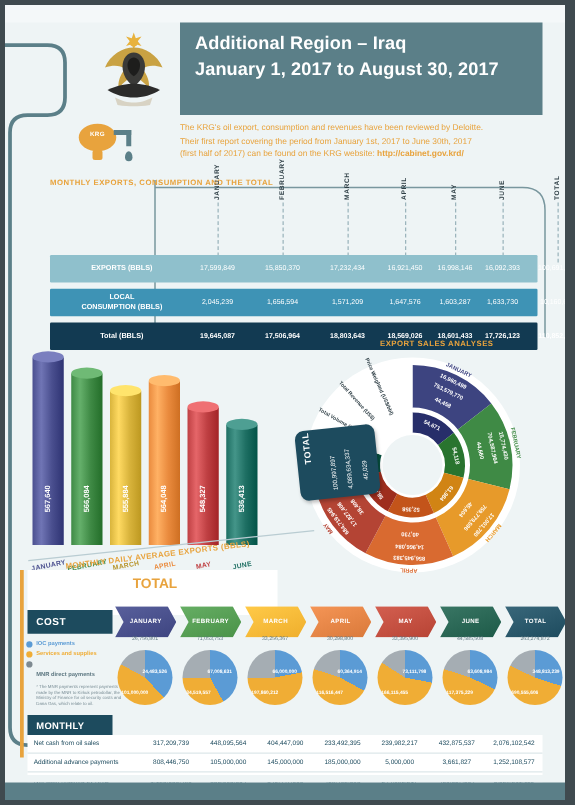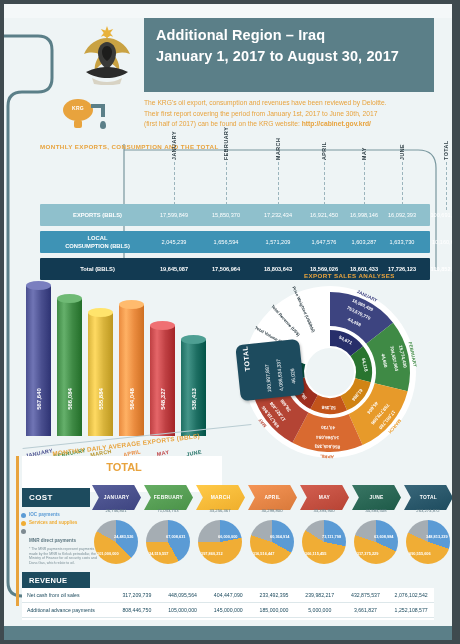--- a/index.html
+++ b/index.html
@@ -446,21 +446,21 @@
       <div class="pie" style="left: 350px; background: conic-gradient(rgb(91, 155, 213) 0deg, rgb(91, 155, 213) 115.2deg, rgb(240, 173, 53) 115.2deg, rgb(240, 173, 53) 288deg, rgb(165, 173, 179) 288deg, rgb(165, 173, 179) 360deg);"></div>
       <div class="pie-lbl" style="left: 370px; top: 530px;">63,608,984</div>
       <div class="pie-lbl" style="left: 353px; top: 547px;">117,375,229</div>
       <div class="pie-tot" style="left: 397px;">263,274,872</div>
       <div class="pie" style="left: 402px; background: conic-gradient(rgb(91, 155, 213) 0deg, rgb(91, 155, 213) 108deg, rgb(240, 173, 53) 108deg, rgb(240, 173, 53) 295.2deg, rgb(165, 173, 179) 295.2deg, rgb(165, 173, 179) 360deg);"></div>
       <div class="pie-lbl" style="left: 422px; top: 530px;">348,813,239</div>
       <div class="pie-lbl" style="left: 405px; top: 547px;">690,555,606</div>
     </div>
 
   <div class="rev-bar">
-    <span>REVENUE</span>
+    <span>MONTHLY</span>
   </div>
   <div class="rev-tbl" id="rev-tbl">
       <div class="rev-row">
         <div class="rl">Net cash from oil sales</div>
         <div class="rc">317,209,739</div>
         <div class="rc">448,095,564</div>
         <div class="rc">404,447,090</div>
         <div class="rc">233,492,395</div>
         <div class="rc">239,982,217</div>
         <div class="rc">432,875,537</div>

